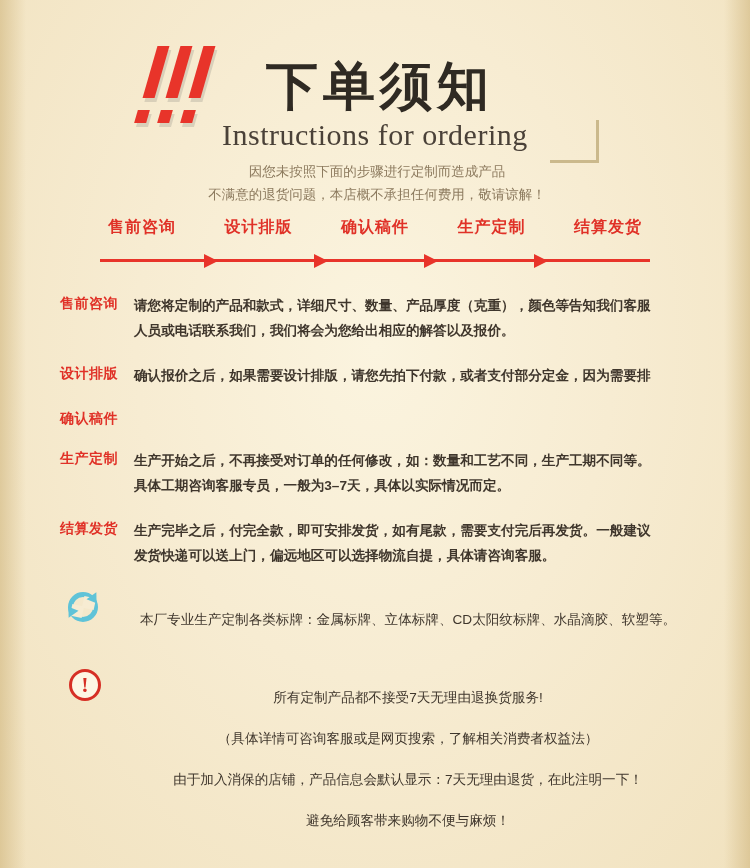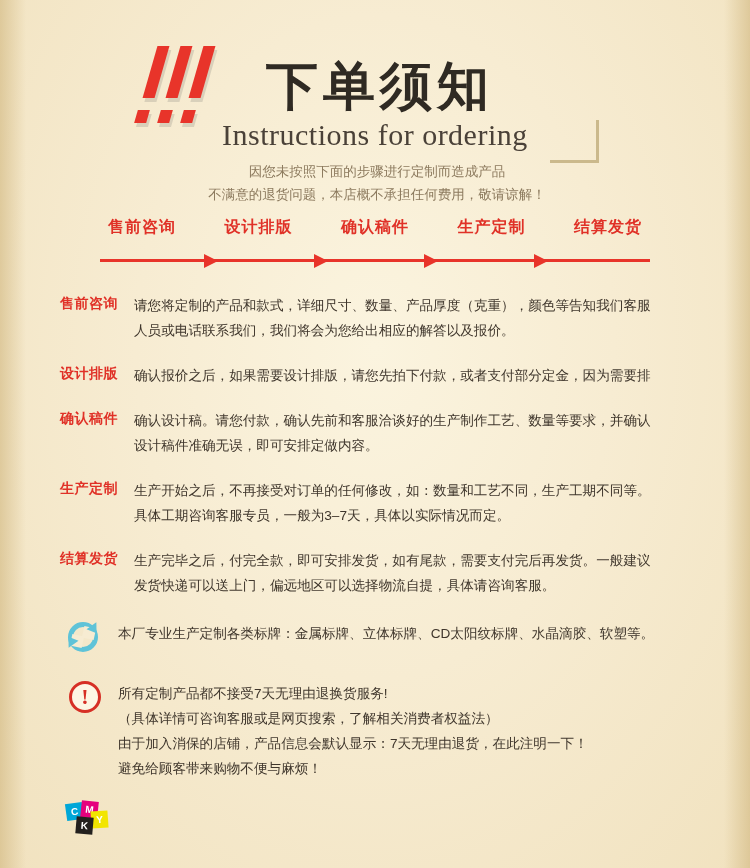--- a/index.html
+++ b/index.html
@@ -150,21 +150,21 @@
     color: #e03127;
     padding-top: 2px;
     letter-spacing: 0.5px;
   }
   .row-text {
     flex: 1 1 auto;
     font-size: 13.6px;
     line-height: 25px;
     color: #3f362c;
   }
-  .row-text p { margin: 0; }
+  .row-text p { margin: 0; font-weight: bold; }
 
   
   .notes {
     margin-top: 22px;
     padding: 0 52px 0 64px;
   }
   .note {
     display: flex;
     align-items: flex-start;
     margin-bottom: 20px;
@@ -174,21 +174,21 @@
     height: 40px;
     position: relative;
   }
   .note-text {
     flex: 1 1 auto;
     font-size: 13.6px;
     line-height: 25px;
     color: #3f362c;
     padding-top: 1px;
   }
-  .note-text p { margin: 0; }
+  .note-text p { margin: 16px; text-align: center; }
 
   
   .ico-recycle {
     position: absolute;
     left: 4px; top: 2px;
     width: 30px; height: 30px;
     border-radius: 50%;
     border: 5px solid #5fc3d8;
     box-sizing: border-box;
   }
@@ -313,24 +313,20 @@
 
     <div class="row">
       <div class="row-label">设计排版</div>
       <div class="row-text">
         <p>确认报价之后，如果需要设计排版，请您先拍下付款，或者支付部分定金，因为需要排</p>
       </div>
     </div>
 
     <div class="row">
       <div class="row-label">确认稿件</div>
-      <div class="row-text">
-        <p>确认设计稿。请您付款，确认先前和客服洽谈好的生产制作工艺、数量等要求，并确认</p>
-        <p>设计稿件准确无误，即可安排定做内容。</p>
-      </div>
     </div>
 
     <div class="row">
       <div class="row-label">生产定制</div>
       <div class="row-text">
         <p>生产开始之后，不再接受对订单的任何修改，如：数量和工艺不同，生产工期不同等。</p>
         <p>具体工期咨询客服专员，一般为3–7天，具体以实际情况而定。</p>
       </div>
     </div>
 

